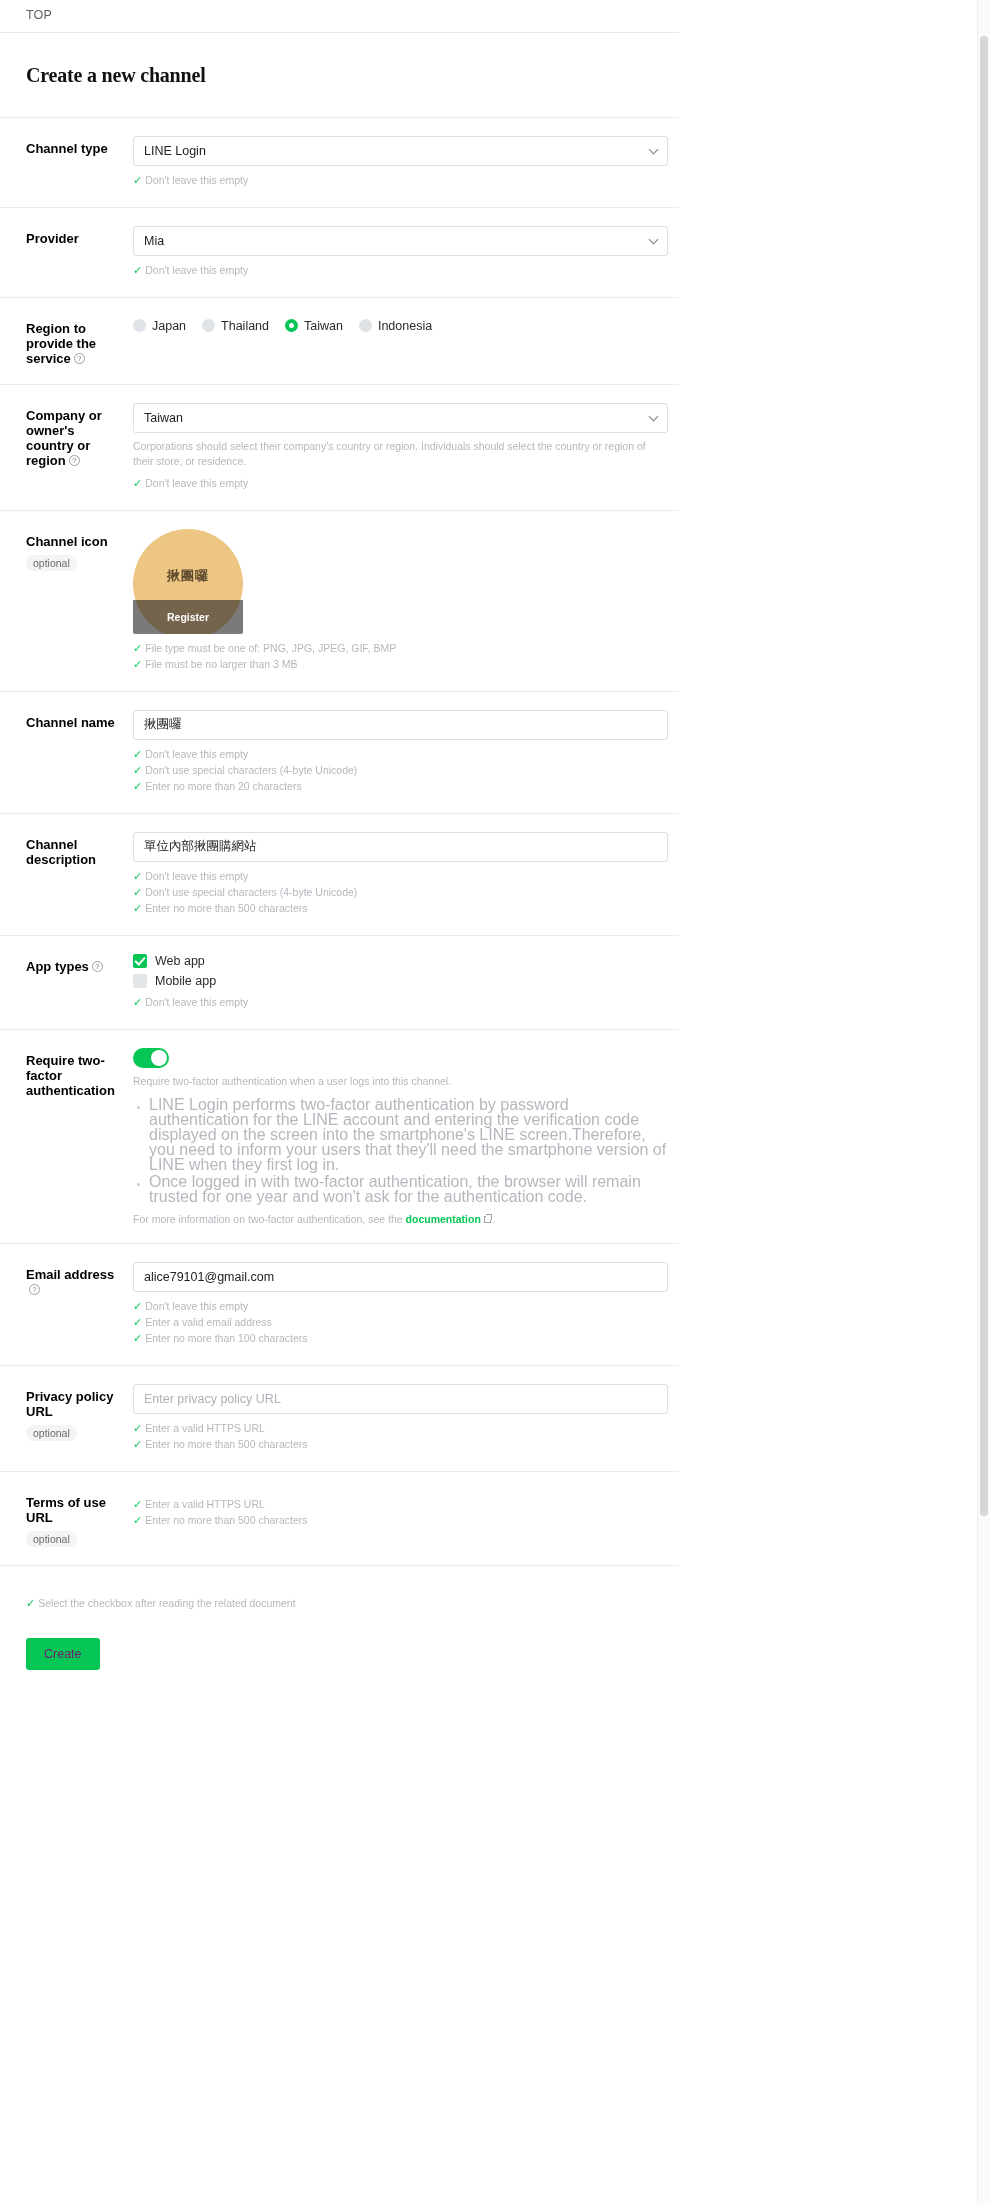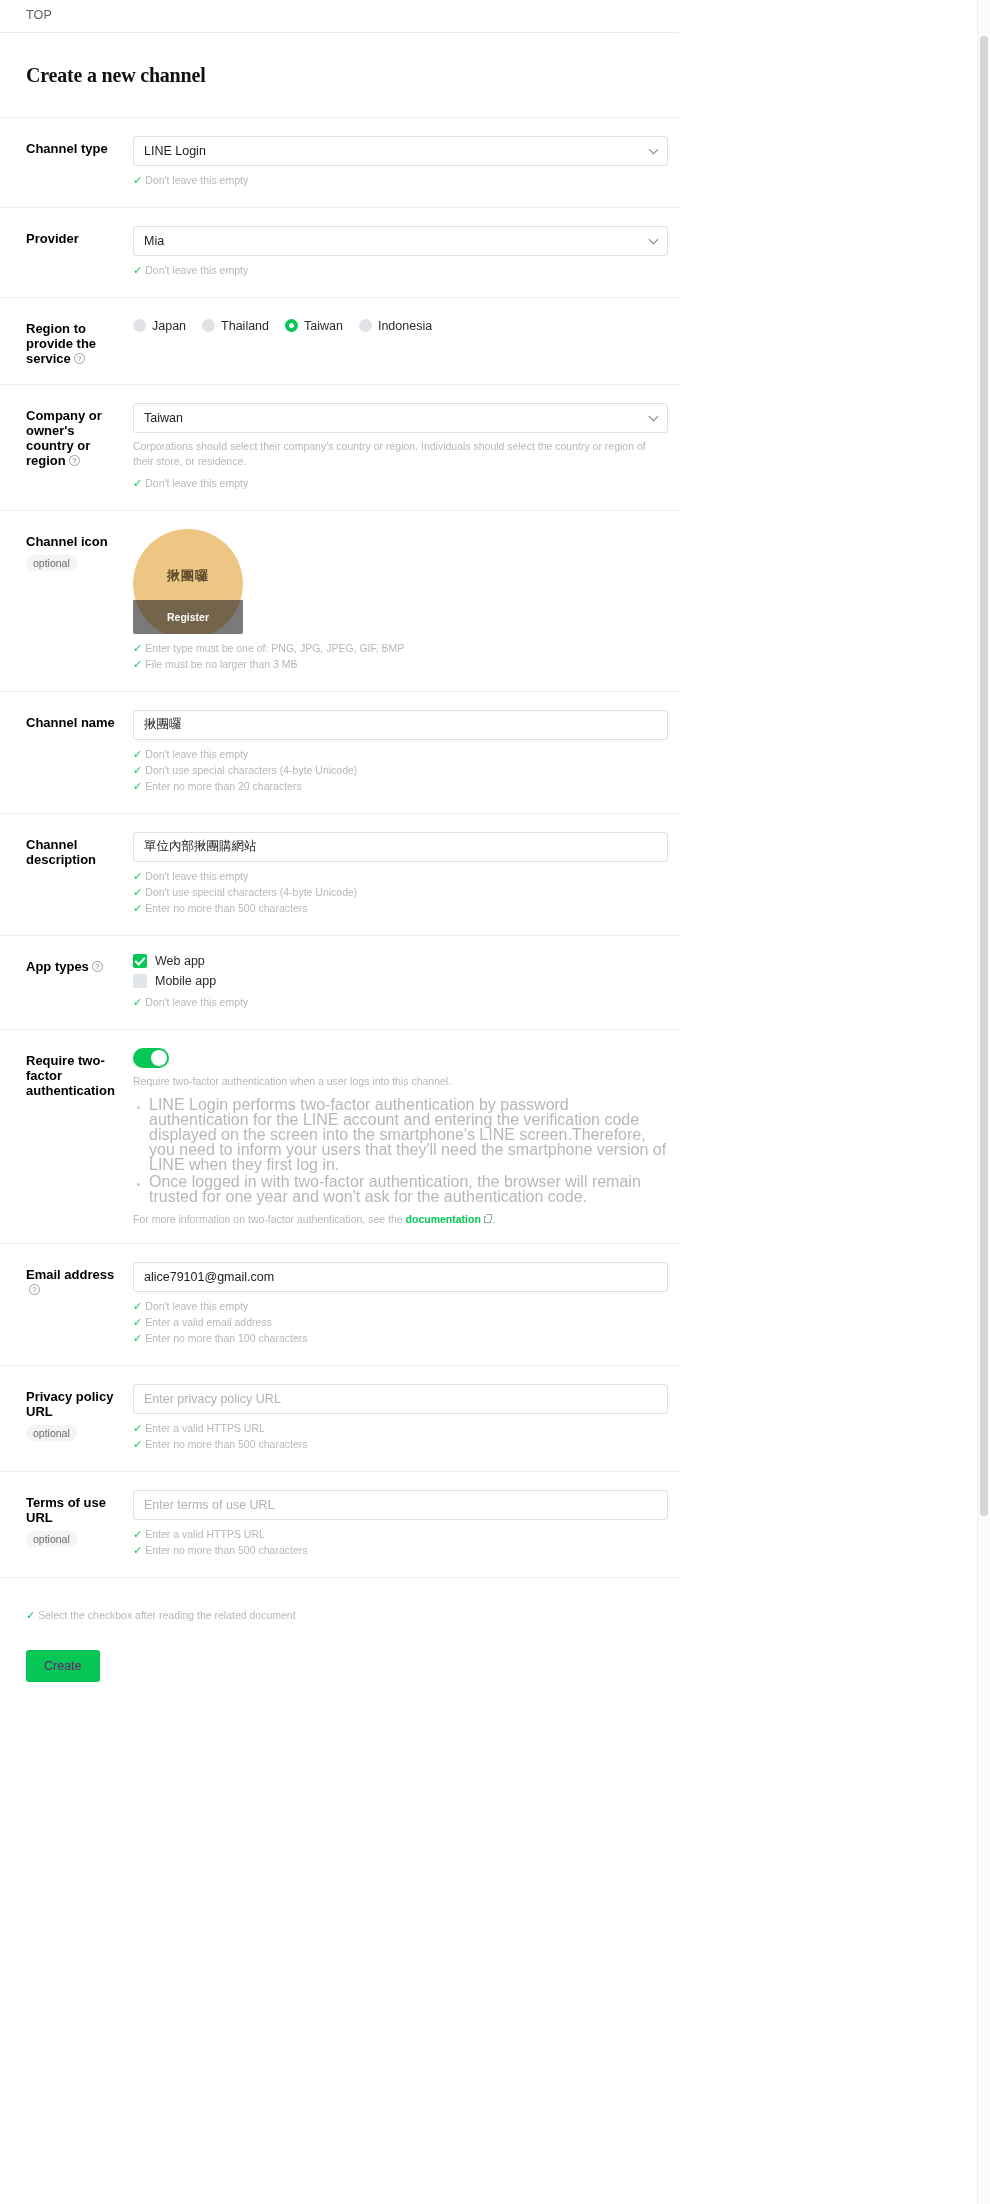--- a/index.html
+++ b/index.html
@@ -441,21 +441,21 @@
         <div class="icon-circle">
           <span>揪團囉</span>
         </div>
         <div class="icon-overlay">
           <span>Register</span>
         </div>
       </div>
       <div class="hints">
         <div class="hint">
           <span class="tick">✓</span>
-          <span>Enter type must be one of: PNG, JPG, JPEG, GIF, BMP</span>
+          <span>File type must be one of: PNG, JPG, JPEG, GIF, BMP</span>
         </div>
         <div class="hint">
           <span class="tick">✓</span>
           <span>File must be no larger than 3 MB</span>
         </div>
       </div>
     </div>
   </div>
 
   <div class="row">
@@ -600,23 +600,20 @@
       </div>
     </div>
   </div>
 
   <div class="row">
     <div class="label-col">
       <div class="label">Terms of use URL</div>
       <div class="optional-tag">optional</div>
     </div>
     <div class="field-col">
-      <div class="control placeholder">
-        <span>Enter terms of use URL</span>
-      </div>
       <div class="hints">
         <div class="hint">
           <span class="tick">✓</span>
           <span>Enter a valid HTTPS URL</span>
         </div>
         <div class="hint">
           <span class="tick">✓</span>
           <span>Enter no more than 500 characters</span>
         </div>
       </div>

